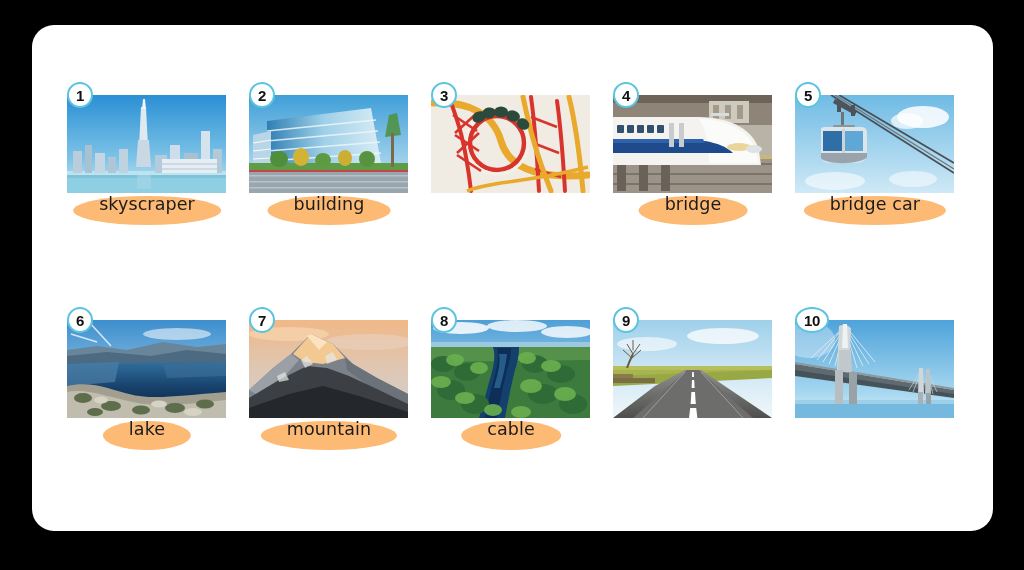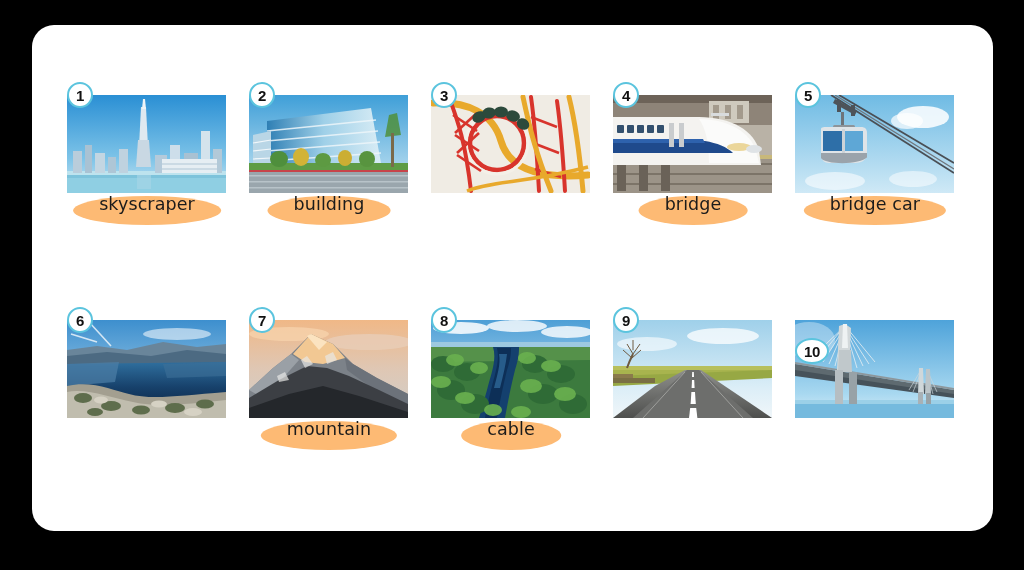--- a/index.html
+++ b/index.html
@@ -81,21 +81,20 @@
     justify-content: center;
     font-size: 15px;
     font-weight: bold;
     color: #111111;
     line-height: 1;
     letter-spacing: -0.3px;
   }
   .num-badge.wide {
     width: 34px;
     border-radius: 50%;
-    margin-top: 31px;
   }
 
   .label-pill {
     position: absolute;
     top: 114px;
     left: 50%;
     transform: translateX(-50%);
     height: 29px;
     border-radius: 50%/50%;
     background: #fdba74;
@@ -389,20 +388,23 @@
               <ellipse cx="28" cy="92" rx="8" ry="4"></ellipse>
           </g>
           <g fill="#d6d2c4">
             <ellipse cx="34" cy="80" rx="7" ry="3.5"></ellipse>
               <ellipse cx="92" cy="84" rx="8" ry="3.5"></ellipse>
               <ellipse cx="126" cy="92" rx="9" ry="4"></ellipse>
           </g>
         </svg>
       </div>
       <div class="num-badge">6</div>
+      <div class="label-pill">
+        <span class="label-text">lake</span>
+      </div>
     </div>
 
     <div class="vocab-item" data-col="1">
       <div class="photo-frame">
         <svg class="photo-art" viewBox="0 0 159 98" preserveAspectRatio="none">
           <defs>
             <linearGradient id="sky7" x1="0" y1="0" x2="0" y2="1">
               <stop offset="0" stop-color="#f0b887"></stop>
                 <stop offset="0.5" stop-color="#dfc7b4"></stop>
                 <stop offset="1" stop-color="#cfcfcc"></stop>

